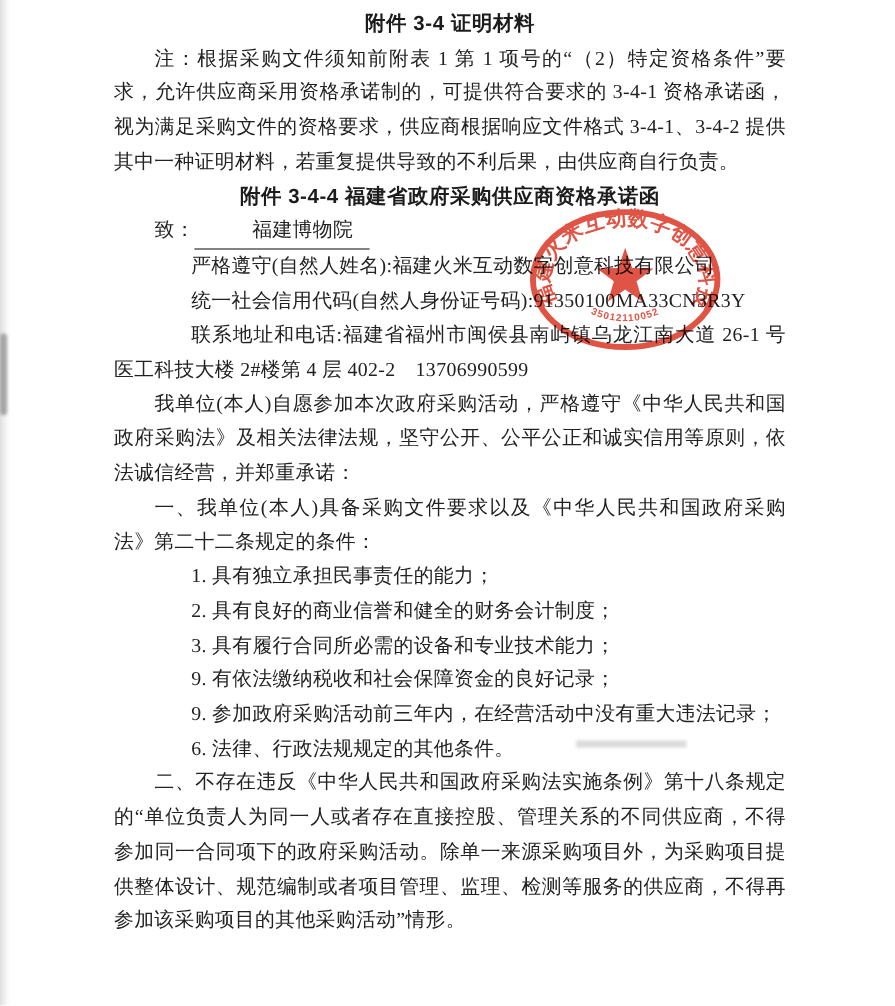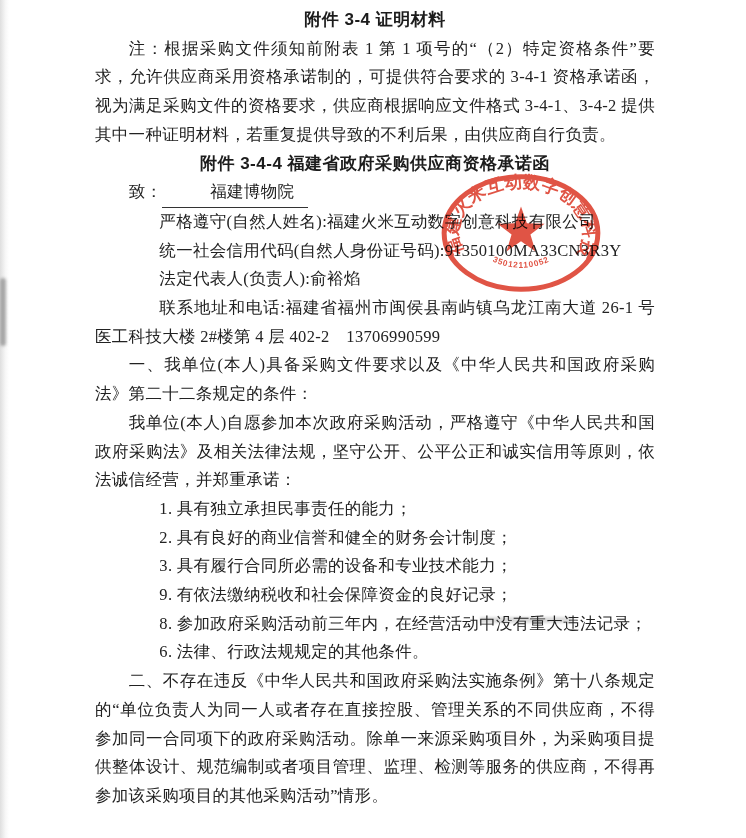--- a/index.html
+++ b/index.html
@@ -98,33 +98,32 @@
   <p class="note">注：根据采购文件须知前附表 1 第 1 项号的“（2）特定资格条件”要求，允许供应商采用资格承诺制的，可提供符合要求的 3-4-1 资格承诺函，视为满足采购文件的资格要求，供应商根据响应文件格式 3-4-1、3-4-2 提供其中一种证明材料，若重复提供导致的不利后果，由供应商自行负责。</p>
 
   <p class="subtitle">附件 3-4-4 福建省政府采购供应商资格承诺函</p>
 
   <p class="to-line"><span>致：</span><span class="to-value">福建博物院</span></p>
 
   <p class="field"><span>严格遵守(自然人姓名):</span><span>福建火米互动数字创意科技有限公司</span></p>
 
   <p class="field"><span>统一社会信用代码(自然人身份证号码):</span><span>91350100MA33CN3R3Y</span></p>
 
-  <p class="field"><span>法定代表人(负责人):</span><span>俞裕焰</span></p>
 
   <p class="field"><span>联系地址和电话:</span><span>福建省福州市闽侯县南屿镇乌龙江南大道 26-1 号医工科技大楼 2#楼第 4 层 402-2　13706990599</span></p>
 
+  <p class="para">我单位(本人)自愿参加本次政府采购活动，严格遵守《中华人民共和国政府采购法》及相关法律法规，坚守公开、公平公正和诚实信用等原则，依法诚信经营，并郑重承诺：</p>
+
   <p class="para">一、我单位(本人)具备采购文件要求以及《中华人民共和国政府采购法》第二十二条规定的条件：</p>
-
-  <p class="para">我单位(本人)自愿参加本次政府采购活动，严格遵守《中华人民共和国政府采购法》及相关法律法规，坚守公开、公平公正和诚实信用等原则，依法诚信经营，并郑重承诺：</p>
 
   <p class="cond">1. 具有独立承担民事责任的能力；</p>
   <p class="cond">2. 具有良好的商业信誉和健全的财务会计制度；</p>
   <p class="cond">3. 具有履行合同所必需的设备和专业技术能力；</p>
   <p class="cond">9. 有依法缴纳税收和社会保障资金的良好记录；</p>
-  <p class="cond">8. 参加政府采购活动前三年内，在经营活动中没有重大违法记录；</p>
+  <p class="cond">9. 参加政府采购活动前三年内，在经营活动中没有重大违法记录；</p>
   <p class="cond">6. 法律、行政法规规定的其他条件。</p>
 
   <p class="para">二、不存在违反《中华人民共和国政府采购法实施条例》第十八条规定的“单位负责人为同一人或者存在直接控股、管理关系的不同供应商，不得参加同一合同项下的政府采购活动。除单一来源采购项目外，为采购项目提供整体设计、规范编制或者项目管理、监理、检测等服务的供应商，不得再参加该采购项目的其他采购活动”情形。</p>
 
 </div>
 
 <div class="stamp">
   <svg viewBox="0 0 200 150" xmlns="http://www.w3.org/2000/svg">
     <defs>
       <path id="ring-path" d="M 31.1 98.3 A 76 55 0 1 1 168.9 98.3" fill="none"></path>

